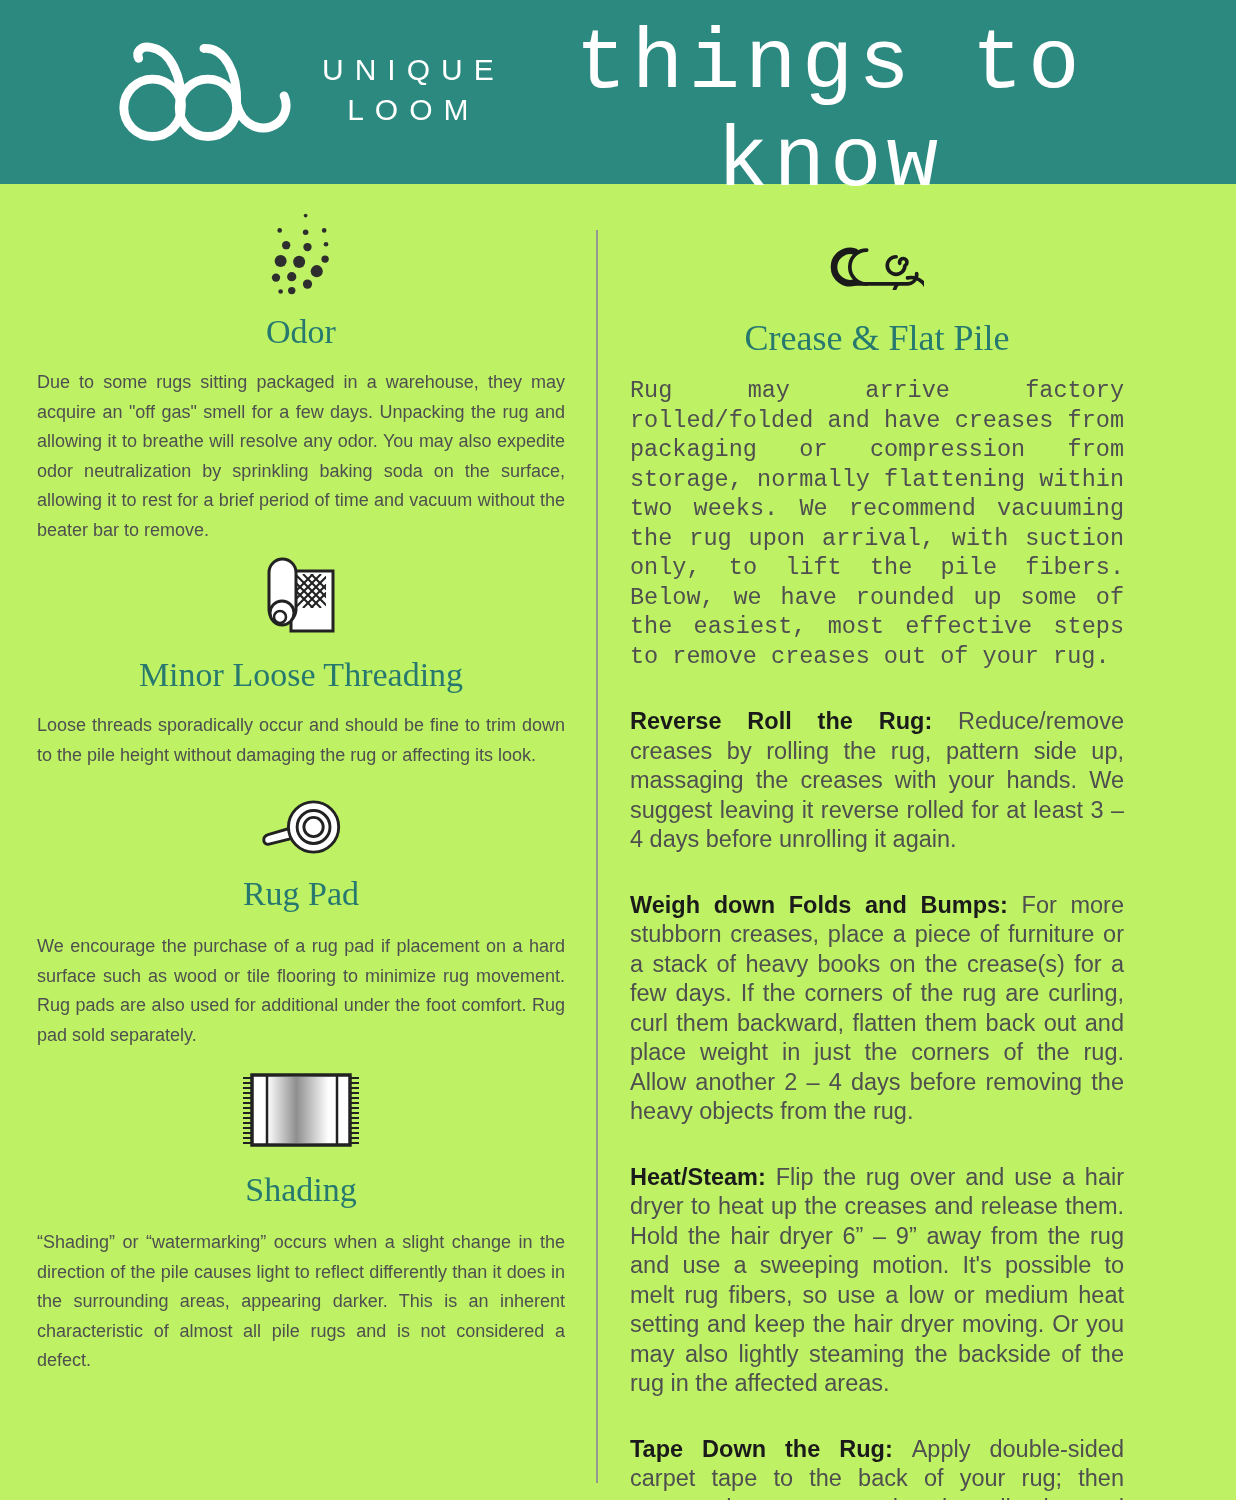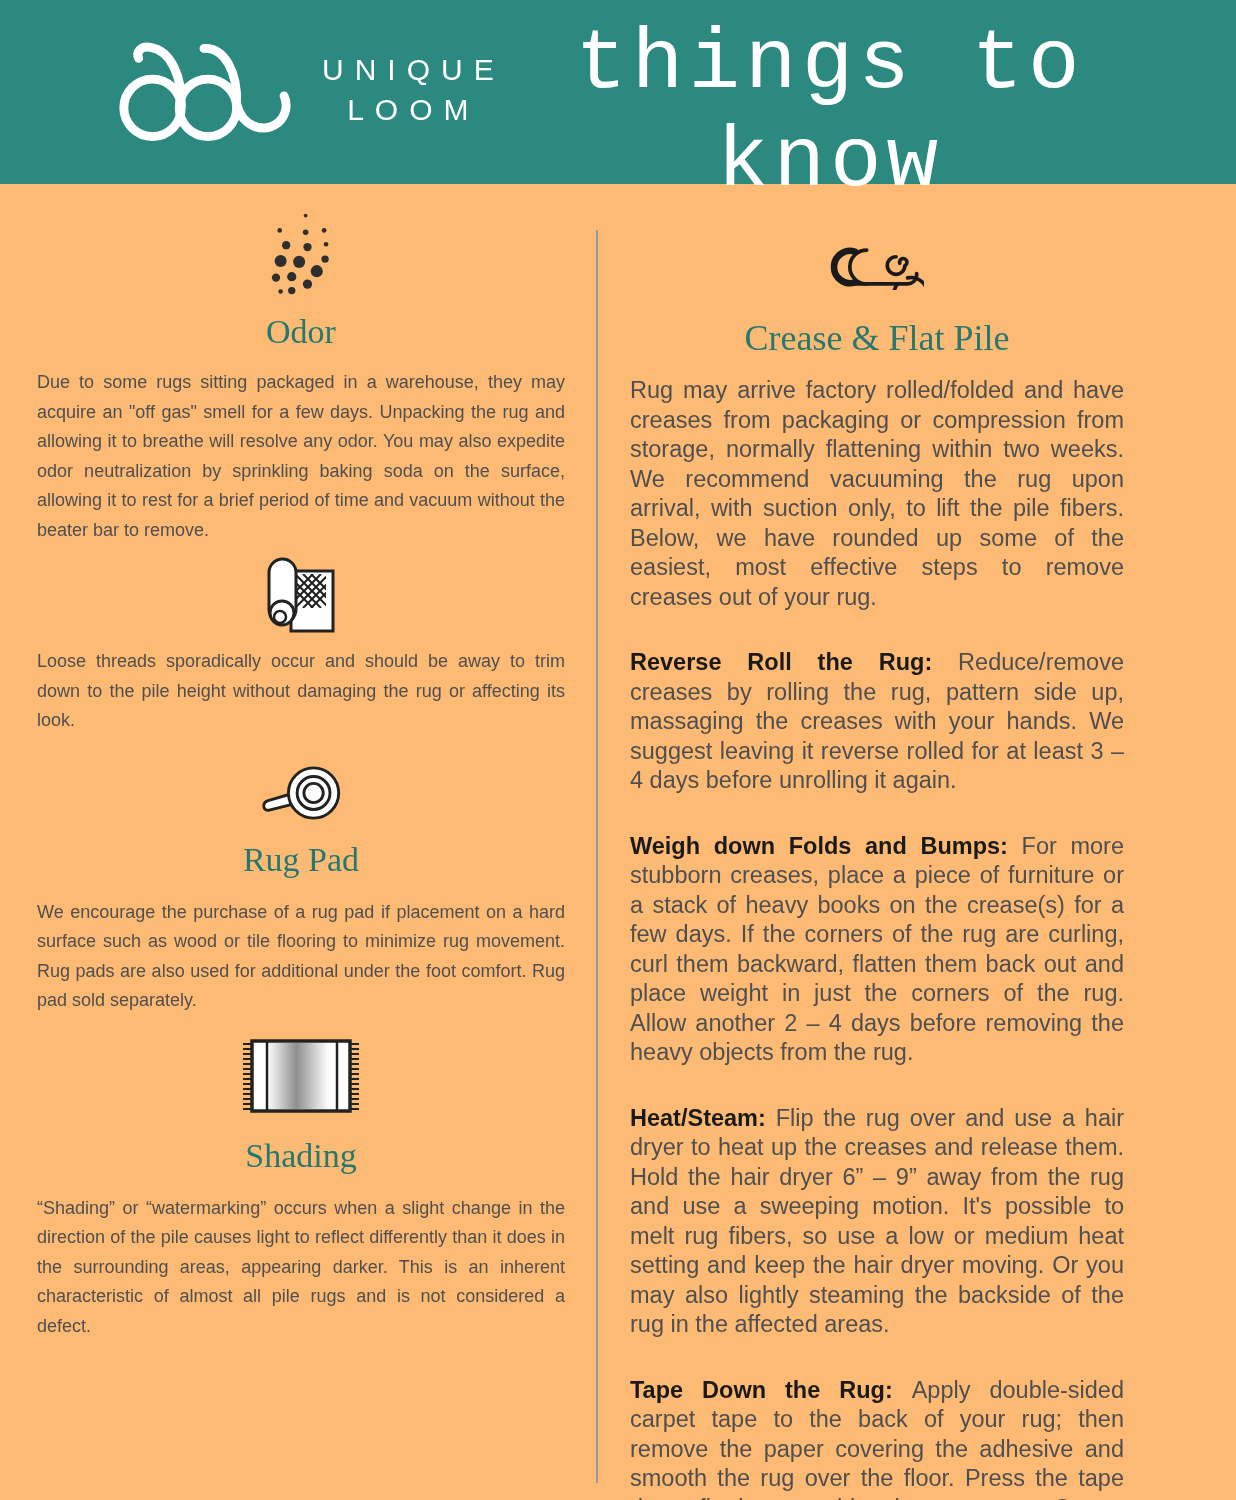--- a/index.html
+++ b/index.html
@@ -1,19 +1,19 @@
 <!DOCTYPE html>
 <html><head>
 <meta charset="utf-8">
 <style>
   html,body{margin:0;padding:0;background:#ffffff;}
   .page{
     position:relative;
     width:1236px;height:1500px;
-    background:#fdba74;
+    background:#bef264;
     overflow:hidden;
     font-family:"Liberation Sans", sans-serif;
   }
   
   .band{
     position:absolute;left:0;top:0;width:1236px;height:184px;
     background:#2B897F;
   }
   .brand{
     position:absolute;left:108px;top:34px;
@@ -62,21 +62,21 @@
   .p-thread{margin-top:8px;}
   .i-pad{margin-top:28px;height:58px;}
   .h-pad{margin-top:18px;}
   .p-pad{margin-top:18px;}
   .i-shade{margin-top:22px;height:76px;}
   .h-shade{margin-top:22px;}
   .p-shade{margin-top:18px;}
   
   .i-crease{margin-top:60px;height:46px;}
   .h-crease{margin-top:26px;}
-  .p-intro{}
+  .p-intro{font-family:Liberation Mono, monospace;}
   .tip{margin-top:36px;}
 </style>
 </head>
 <body>
 
 <div class="page">
 
   <header class="band">
     <div class="brand">
       <svg width="188" height="112" viewBox="0 0 190 112">
@@ -143,21 +143,22 @@
             <line x1="56" y1="17" x2="22" y2="51"></line>
           <line x1="64" y1="17" x2="30" y2="51"></line>
             <line x1="72" y1="17" x2="38" y2="51"></line>
           <line x1="80" y1="17" x2="46" y2="51"></line>
         </g>
         <rect x="4" y="2" width="27" height="64" rx="13.5" fill="#ffffff" stroke="#222222" stroke-width="3"></rect>
         <circle cx="17" cy="56" r="12" fill="#ffffff" stroke="#222222" stroke-width="3"></circle>
         <circle cx="15" cy="60" r="6" fill="#ffffff" stroke="#222222" stroke-width="2.5"></circle>
       </svg>
     </div>
-    <p class="p-thread">Loose threads sporadically occur and should be away to trim down to the pile height without damaging the rug or affecting its look.</p>
+    <h2 class="h-thread">Minor Loose Threading</h2>
+    <p class="p-thread">Loose threads sporadically occur and should be fine to trim down to the pile height without damaging the rug or affecting its look.</p>
 
     <div class="icon-wrap i-pad">
       <svg width="86" height="58" viewBox="0 0 86 60">
         <path d="M36,30 L9,38 C3,40 3,47 9,48 L37,41" fill="#ffffff" stroke="#222222" stroke-width="3" stroke-linejoin="round"></path>
         <circle cx="56" cy="30" r="26" fill="#ffffff" stroke="#222222" stroke-width="3"></circle>
         <circle cx="56" cy="30" r="17" fill="none" stroke="#222222" stroke-width="3"></circle>
         <circle cx="56" cy="30" r="10" fill="none" stroke="#222222" stroke-width="3"></circle>
       </svg>
     </div>
     <h2 class="h-pad">Rug Pad</h2>

